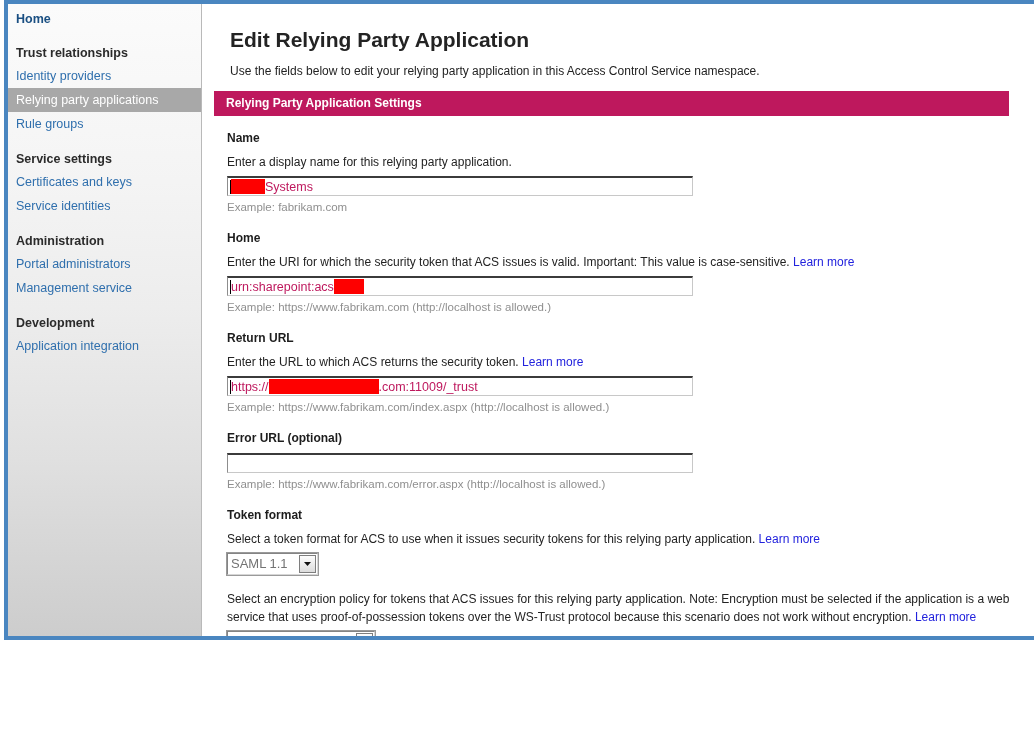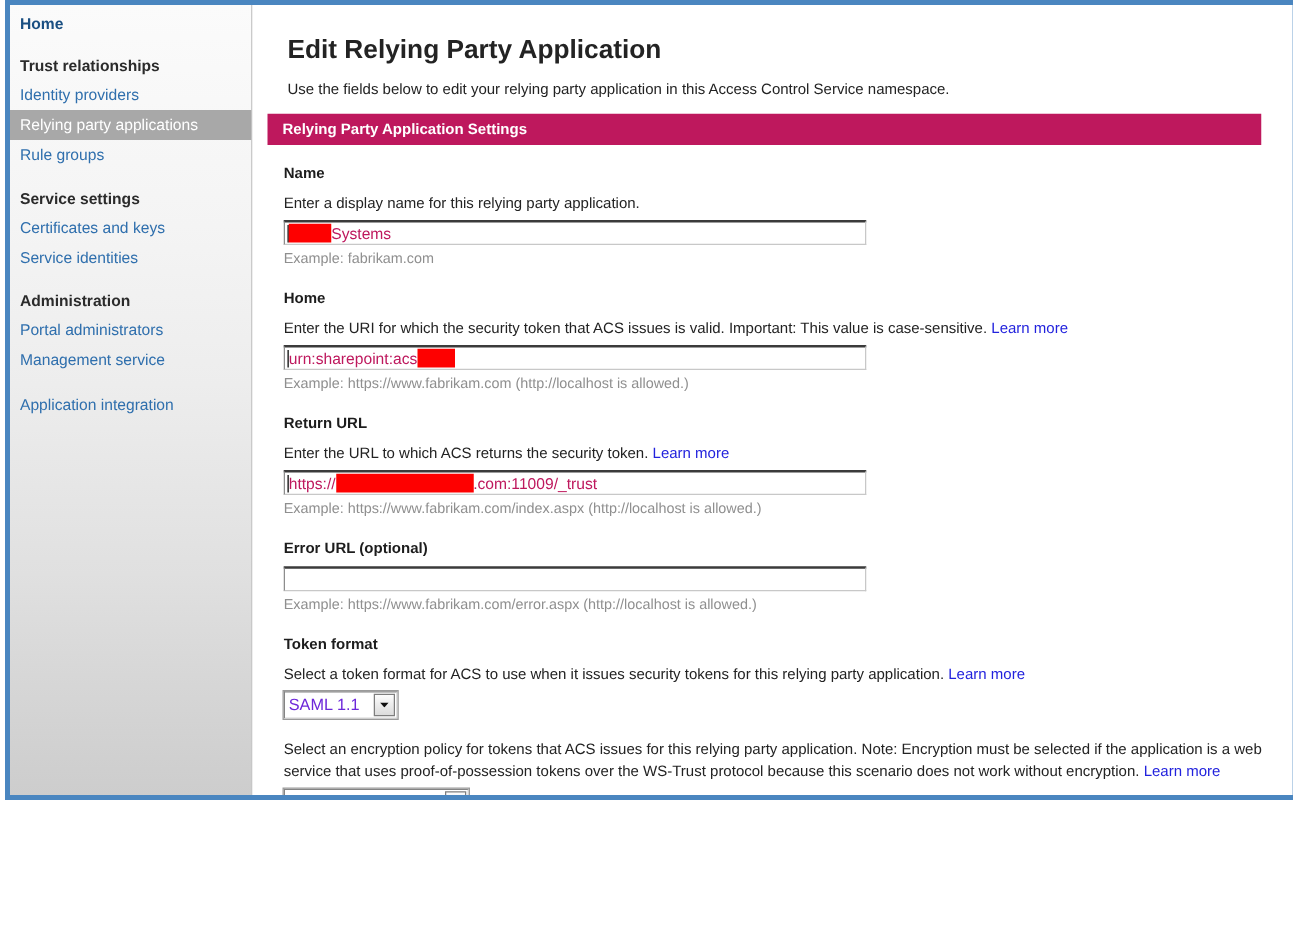--- a/index.html
+++ b/index.html
@@ -198,21 +198,21 @@
     align-items: center;
     box-sizing: border-box;
     height: 22px;
     background: #ffffff;
     border-top: 1px solid #848484;
     border-left: 1px solid #848484;
     border-right: 1px solid #d6d6d6;
     border-bottom: 1px solid #d6d6d6;
     outline: 1px solid #9a9a9a;
     font-size: 13px;
-    color: #6d28d9;
+    color: #737373;
     padding: 0 0 0 3px;
     cursor: pointer;
   }
   .select-box.sm { width: 91px; }
   .select-box.md { width: 148px; }
   .select-value {
     flex: 1;
     line-height: 20px;
     white-space: nowrap;
     overflow: hidden;
@@ -255,20 +255,21 @@
     <div class="nav-spacer"></div>
 
     <div class="nav-group">
       <div class="nav-head">Administration</div>
       <div class="nav-link">Portal administrators</div>
       <div class="nav-link">Management service</div>
     </div>
     <div class="nav-spacer"></div>
 
     <div class="nav-group">
+      <div class="nav-head">Development</div>
       <div class="nav-link">Application integration</div>
     </div>
   </div>
 
   <div id="content">
     <div id="content-inner">
       <h1 id="page-title">Edit Relying Party Application</h1>
       <p id="page-intro">Use the fields below to edit your relying party application in this Access Control Service namespace.</p>
     </div>
 

